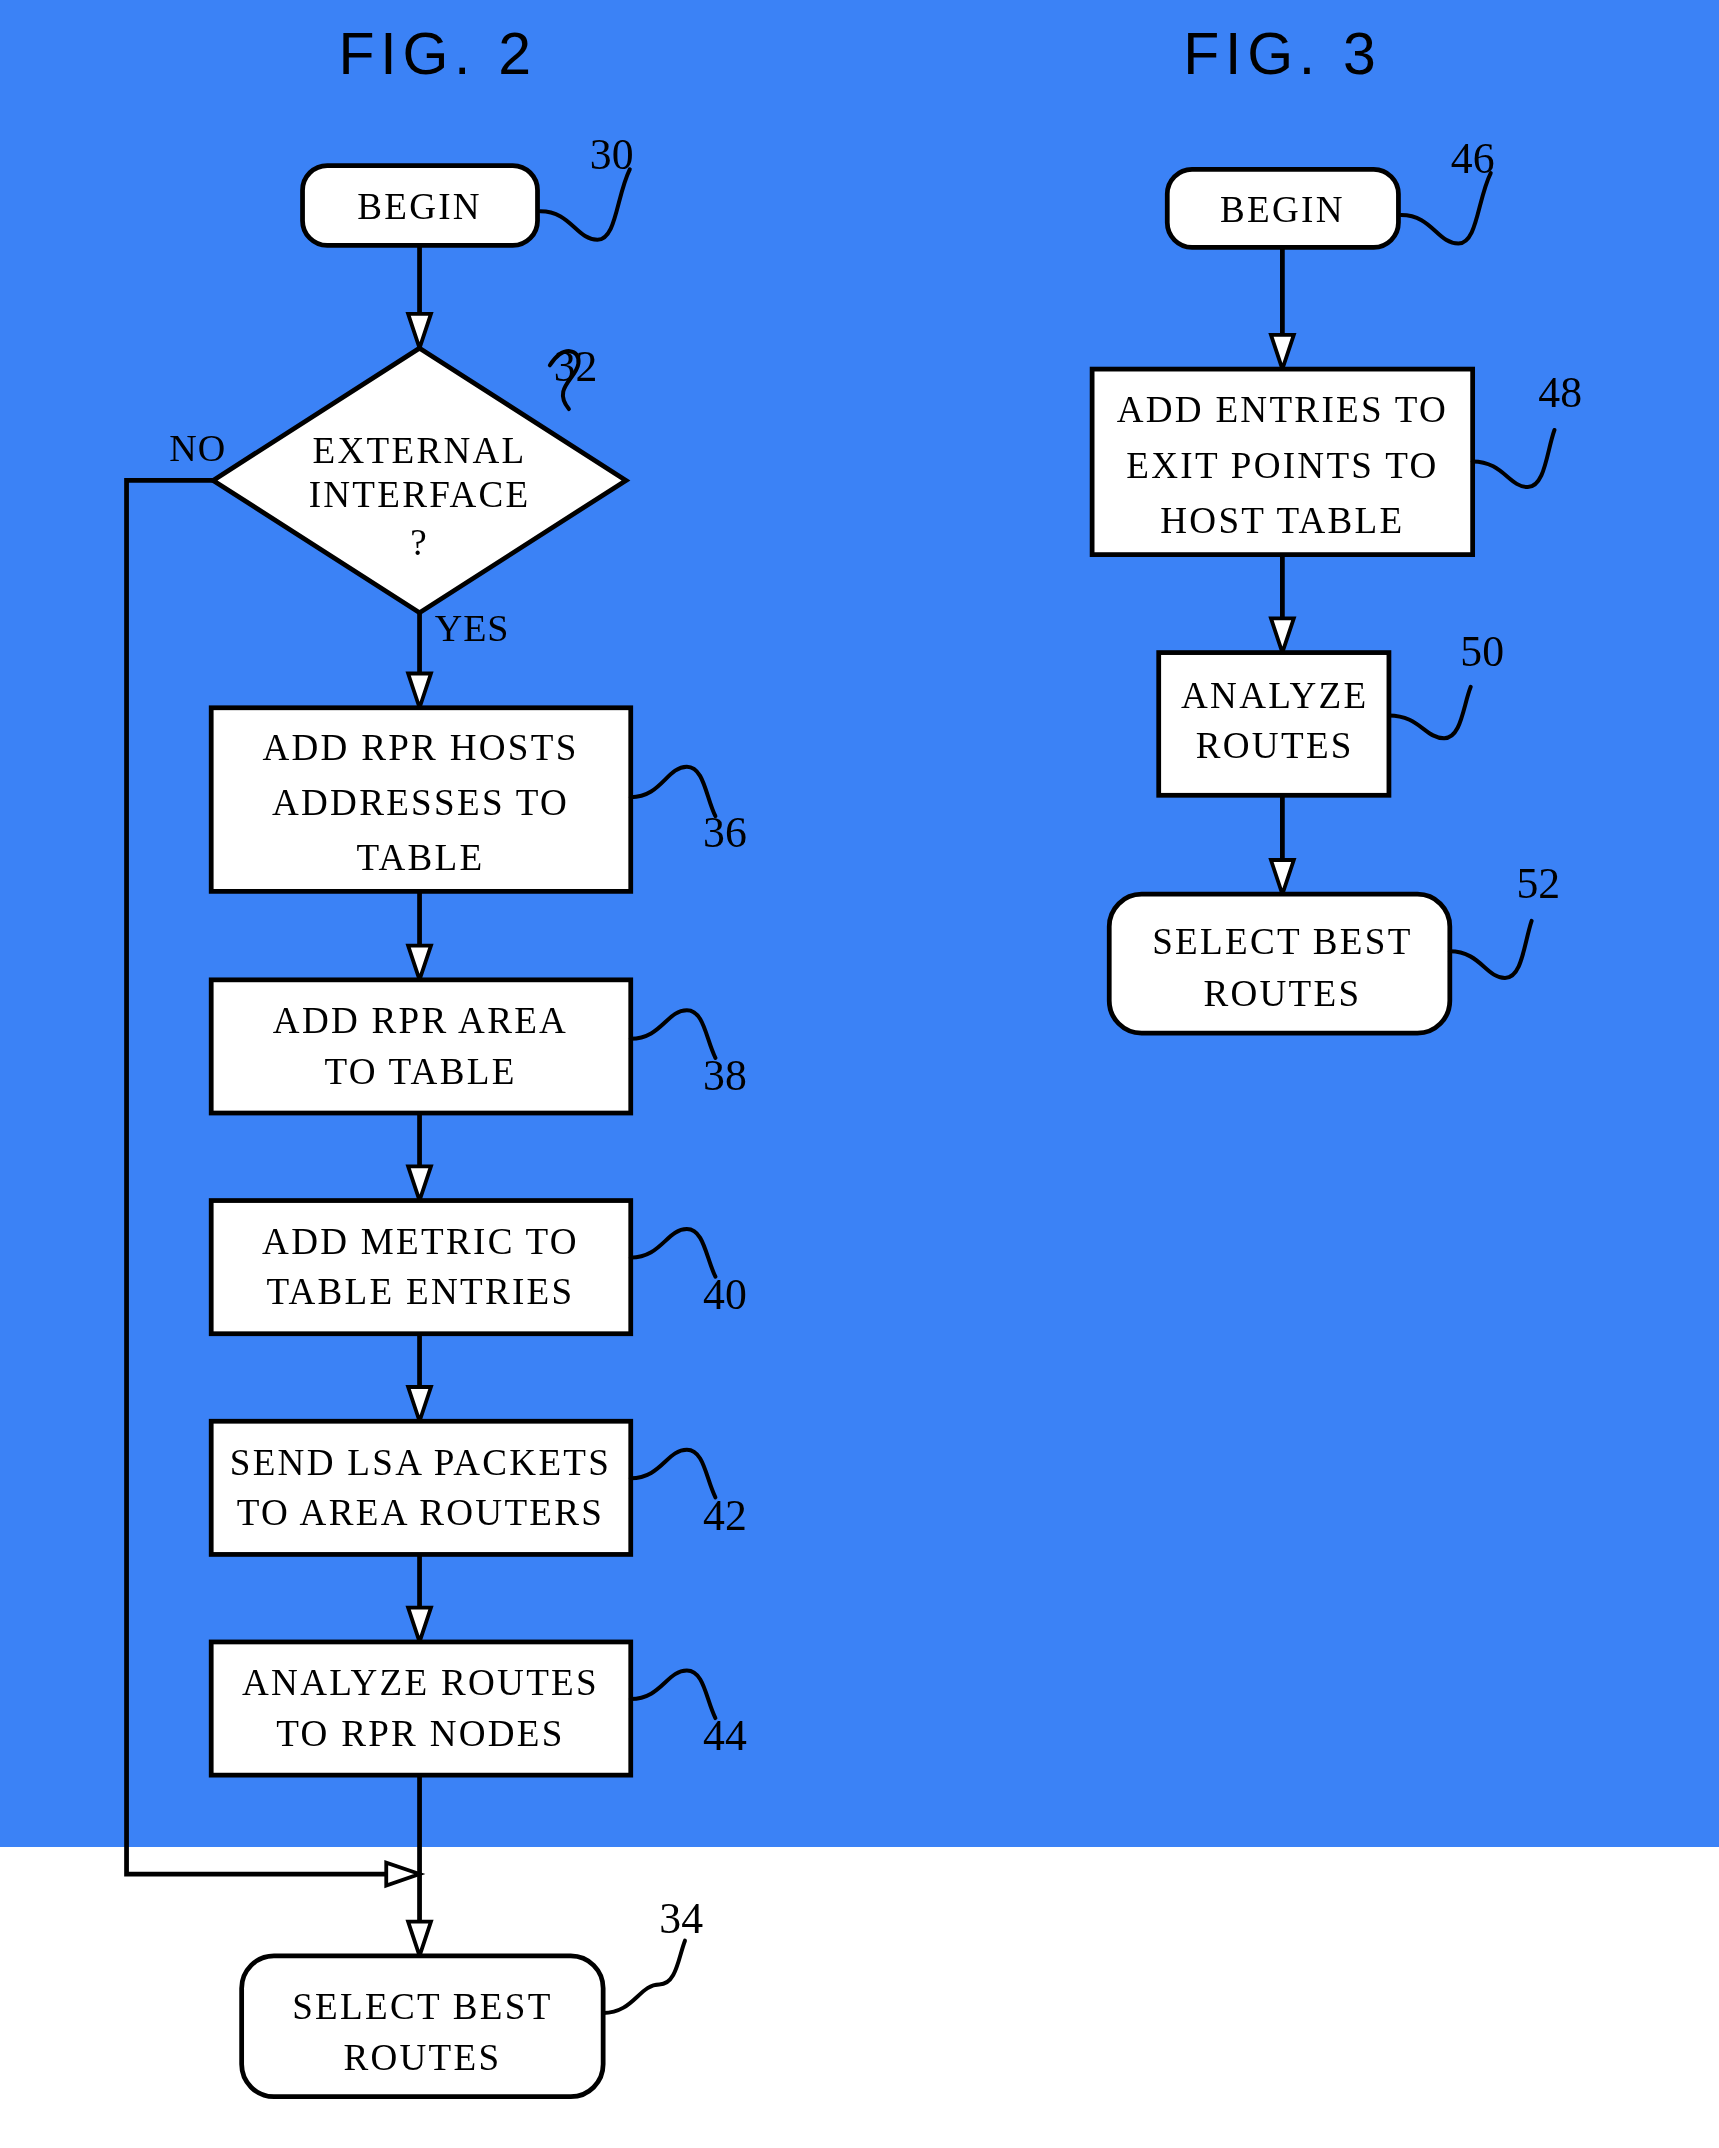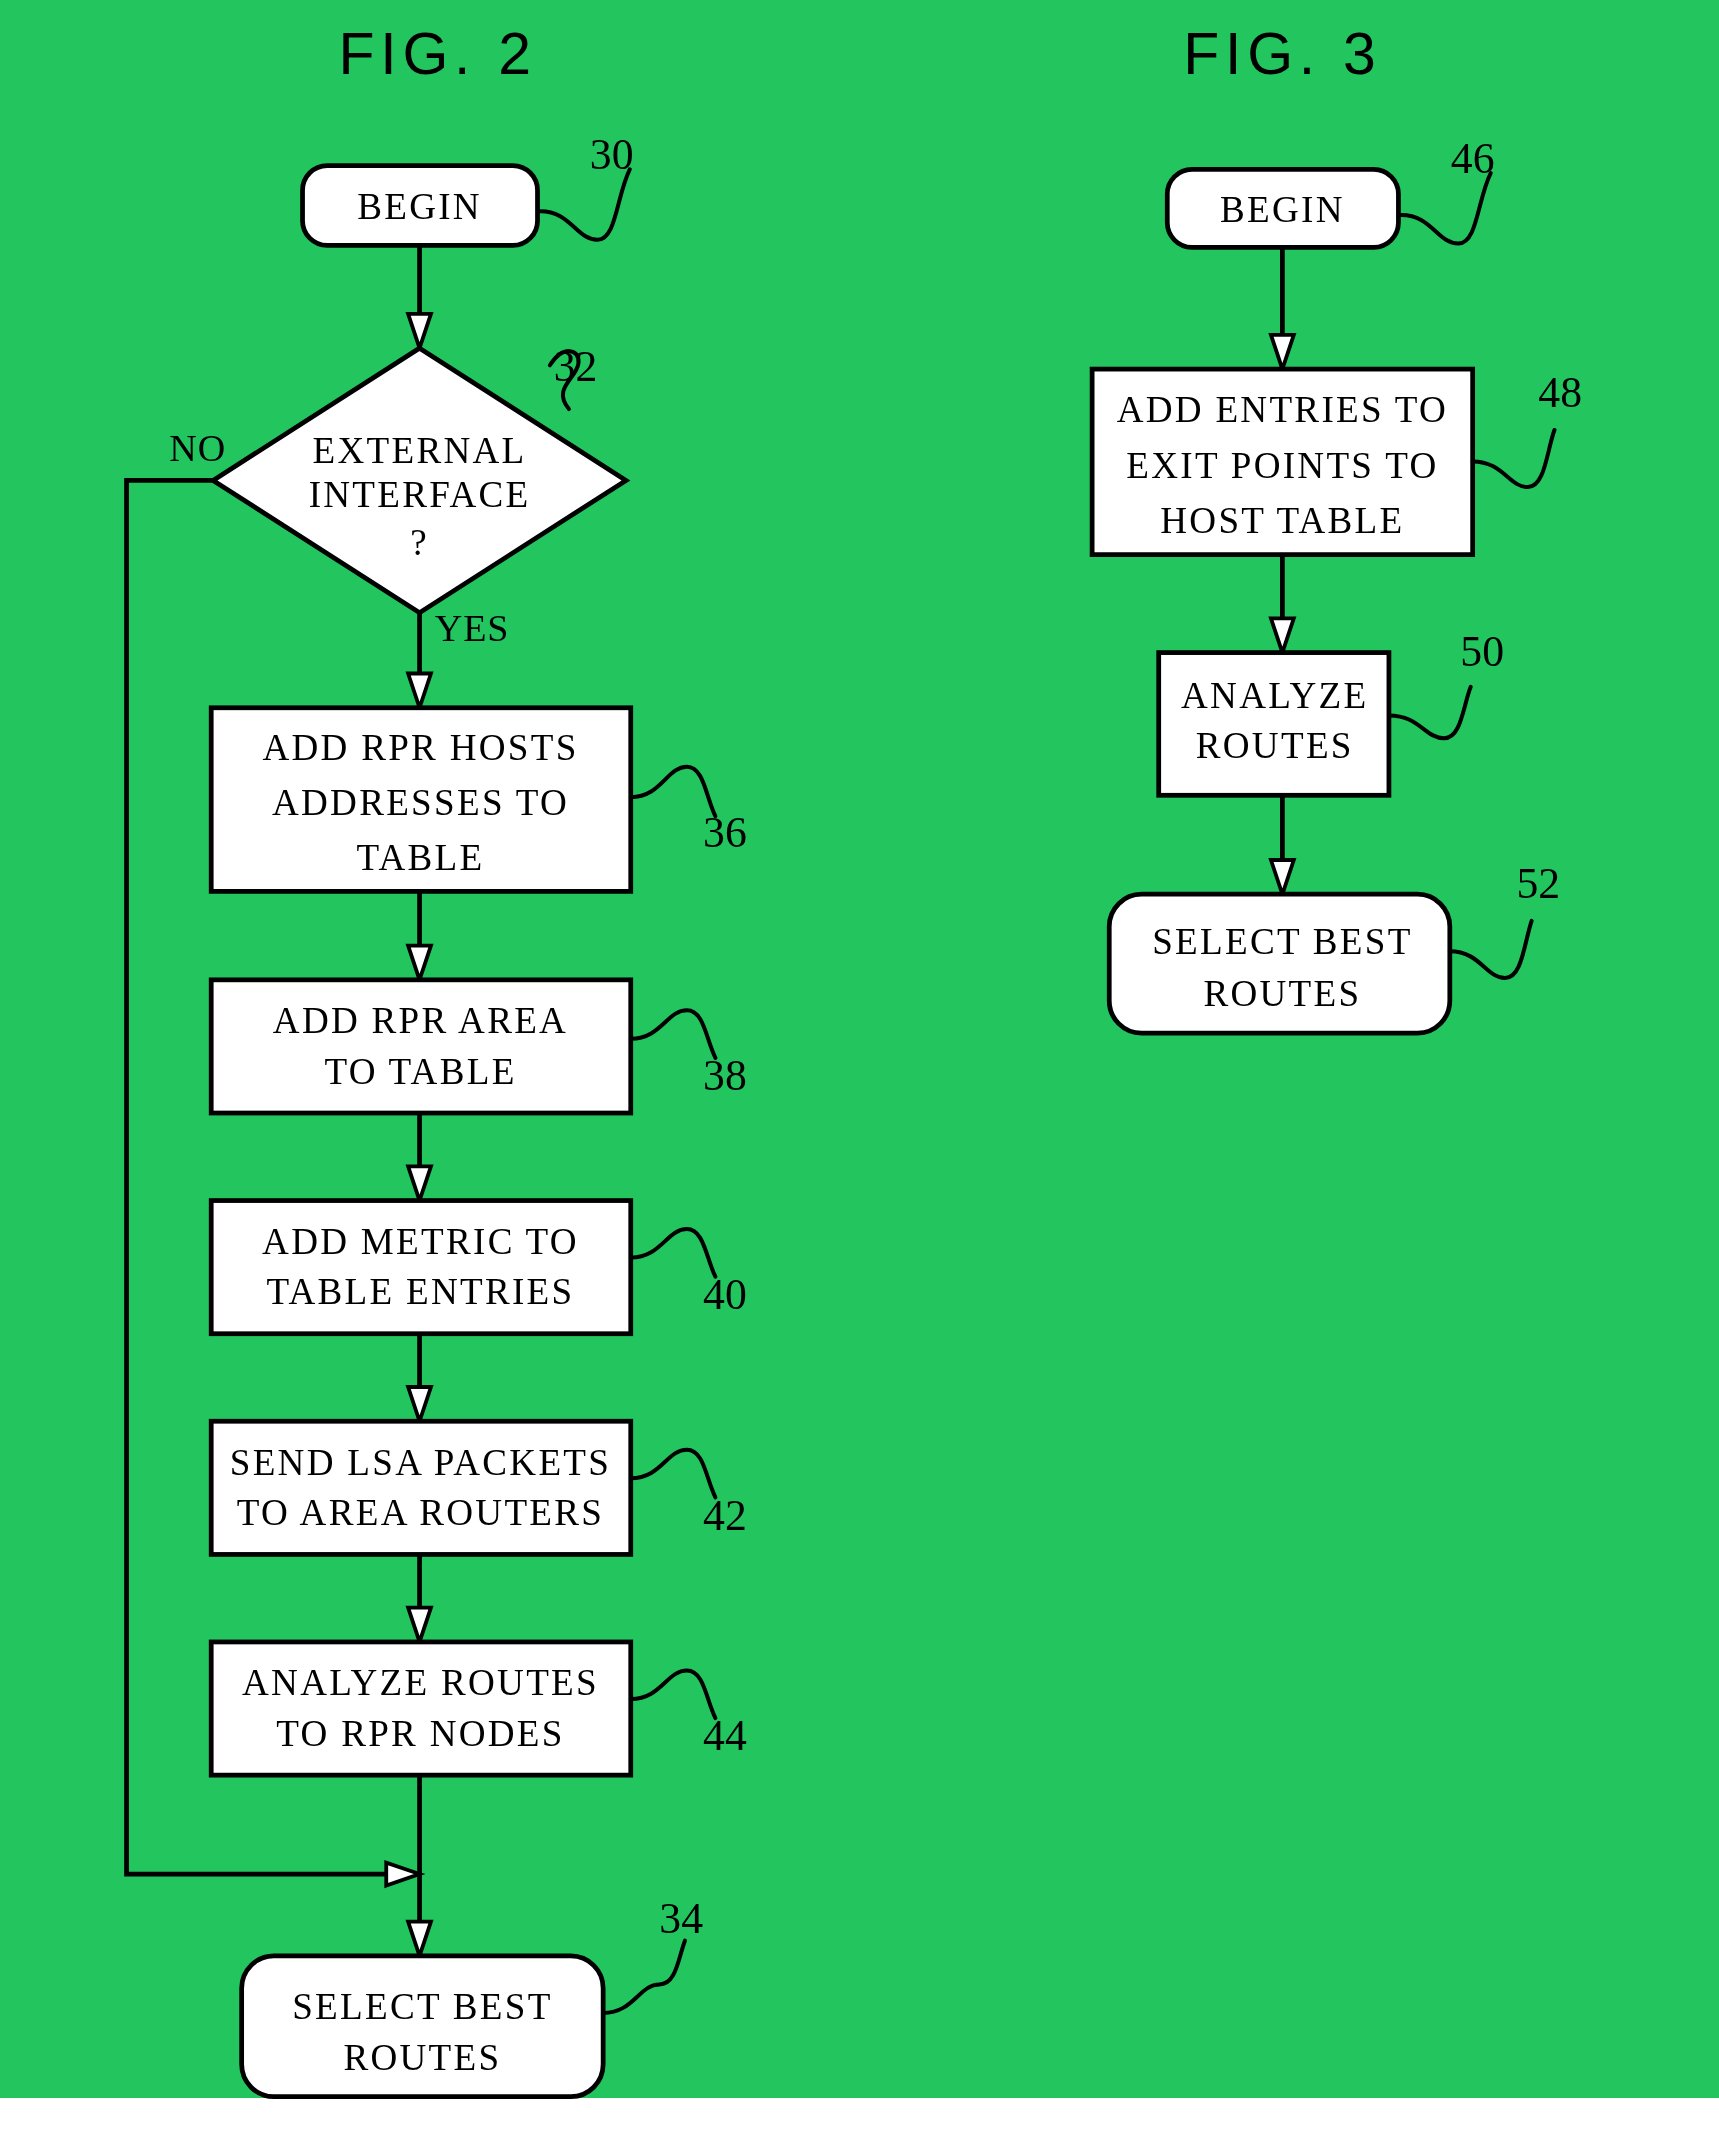--- a/index.html
+++ b/index.html
@@ -9,22 +9,22 @@
   }
   body {
     width: 1720px;
     height: 2149px;
     font-family: "Liberation Serif", "DejaVu Serif", serif;
     overflow: hidden;
   }
   #sheet {
     position: relative;
     width: 1720px;
-    height: 2098px;
-    background: #22c55e;
+    height: 1847px;
+    background: #3b82f6;
   }
   svg.figure-canvas {
     position: absolute;
     top: 0;
     left: 0;
     width: 1720px;
     height: 2149px;
   }
   .shape-outline {
     fill: #ffffff;

